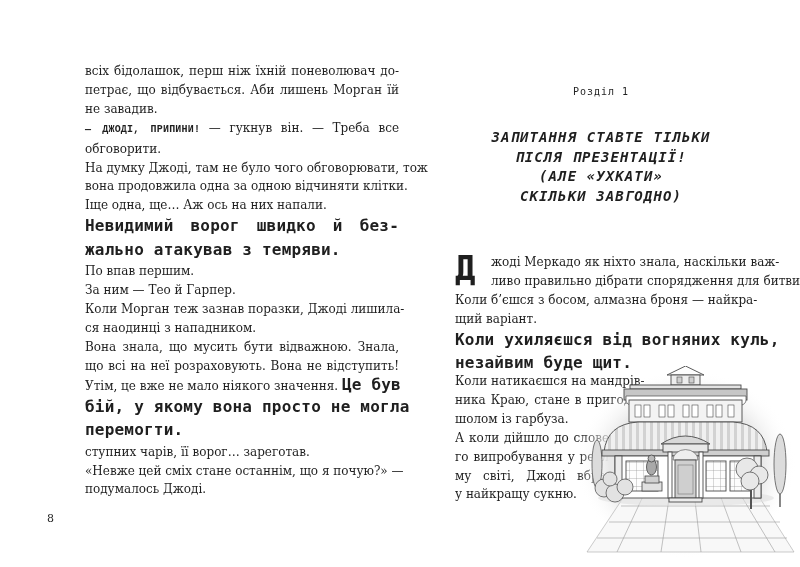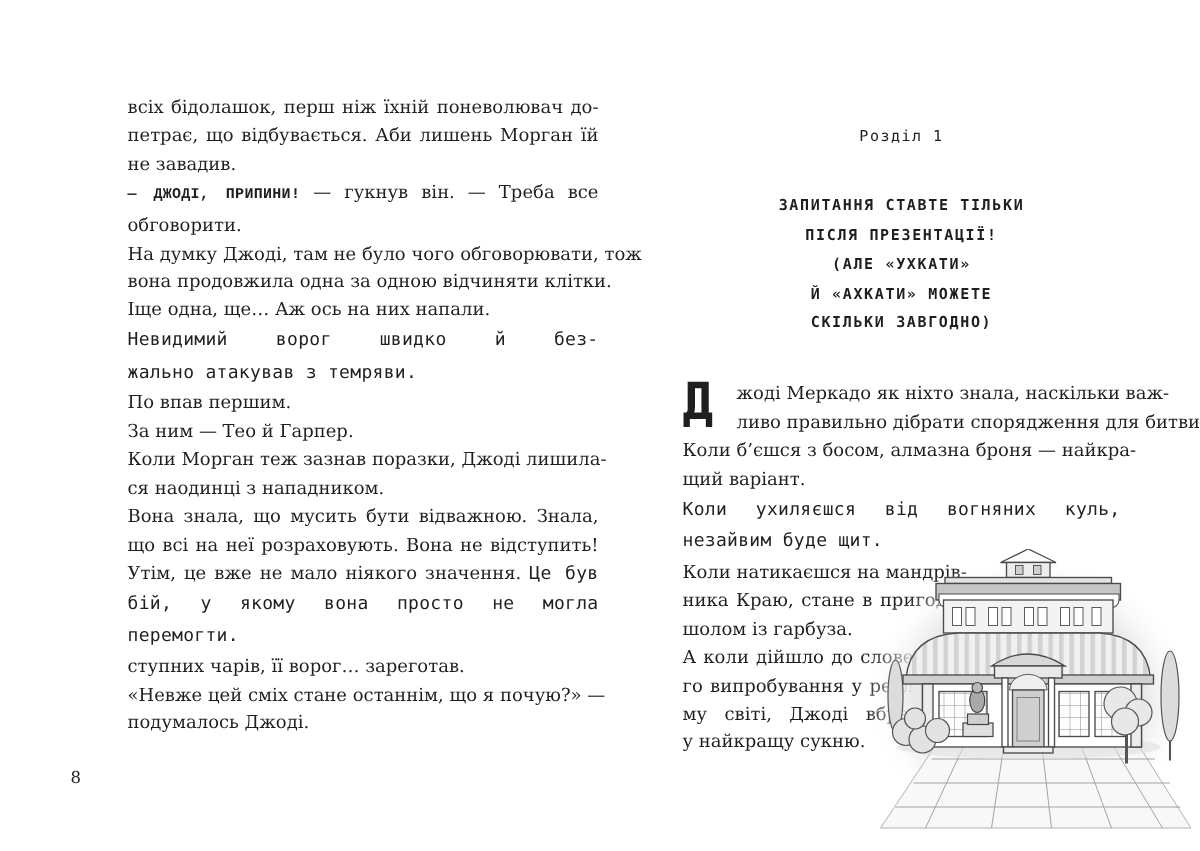--- a/index.html
+++ b/index.html
@@ -5,31 +5,31 @@
   html,body{margin:0;padding:0;background:#ffffff;}
   .spread{position:relative;width:800px;height:567px;background:#ffffff;color:#1f1f1f;overflow:hidden;}
 
   .line{white-space:nowrap;line-height:18.9px;font-size:12px;}
   .line.big{line-height:21.5px;}
   .line.just{text-align:justify;text-align-last:justify;}
   .line.ind{padding-left:36px;}
 
   .seg-serif{font-family:"DejaVu Serif",serif;}
   .seg-pixel{font-family:Liberation Mono, monospace;font-weight:700;font-size:10px;letter-spacing:0.2px;}
-  .seg-pixellg{font-family:"DejaVu Sans Mono",monospace;font-weight:400;font-size:12px;letter-spacing:0.2px;}
+  .seg-pixellg{font-family:"DejaVu Sans Mono",monospace;font-weight:700;font-size:16px;letter-spacing:0.2px;}
   .seg-plain{font-family:inherit;}
 
   #left-col{position:absolute;left:85px;top:62px;width:314px;}
   #page-num{position:absolute;left:47px;top:512px;font-family:"DejaVu Serif",serif;font-size:11px;}
 
   #chapter{position:absolute;left:455px;top:86px;width:292px;text-align:center;
            font-family:"DejaVu Sans Mono",monospace;font-size:10px;letter-spacing:1px;}
   #title{position:absolute;left:445px;top:128px;width:312px;text-align:center;
          font-family:"DejaVu Sans Mono",monospace;font-weight:700;}
-  #title .line{line-height:19.5px;font-size:10px;letter-spacing:1.1px;}
+  #title .line{line-height:19.5px;font-size:14px;letter-spacing:1.1px;font-style:italic;}
 
   #body-full{position:absolute;left:455px;top:253px;width:292px;}
   #drop-cap{position:absolute;left:455px;top:250px;font-family:"DejaVu Sans Mono",monospace;
             font-weight:700;font-size:34px;line-height:36px;}
   #body-narrow{position:absolute;left:455px;top:372px;width:180px;}
 
   #illus{position:absolute;left:573px;top:366px;width:227px;height:196px;}
 </style>
 </head>
 <body>
@@ -63,21 +63,20 @@
       </div>
     <div id="page-num">8</div>
   </div>
 
   <div>
     <div id="chapter">Розділ 1</div>
     <div id="title">
         <div class="line"><span class="seg-plain">ЗАПИТАННЯ СТАВТЕ ТІЛЬКИ</span></div>
         <div class="line"><span class="seg-plain">ПІСЛЯ ПРЕЗЕНТАЦІЇ!</span></div>
         <div class="line"><span class="seg-plain">(АЛЕ «УХКАТИ»</span></div>
-        <div class="line"><span class="seg-plain">Й «АХКАТИ» МОЖЕТЕ</span></div>
         <div class="line"><span class="seg-plain">СКІЛЬКИ ЗАВГОДНО)</span></div>
       </div>
 
     <div id="drop-cap">Д</div>
     <div id="body-full">
         <div class="line just ind"><span class="seg-serif">жоді Меркадо як ніхто знала, наскільки важ-</span></div>
         <div class="line just ind"><span class="seg-serif">ливо правильно дібрати спорядження для битви.</span></div>
         <div class="line just"><span class="seg-serif">Коли б’єшся з босом, алмазна броня — найкра-</span></div>
         <div class="line"><span class="seg-serif">щий варіант.</span></div>
         <div class="line just big"><span class="seg-pixellg">Коли ухиляєшся від вогняних куль,</span></div>

